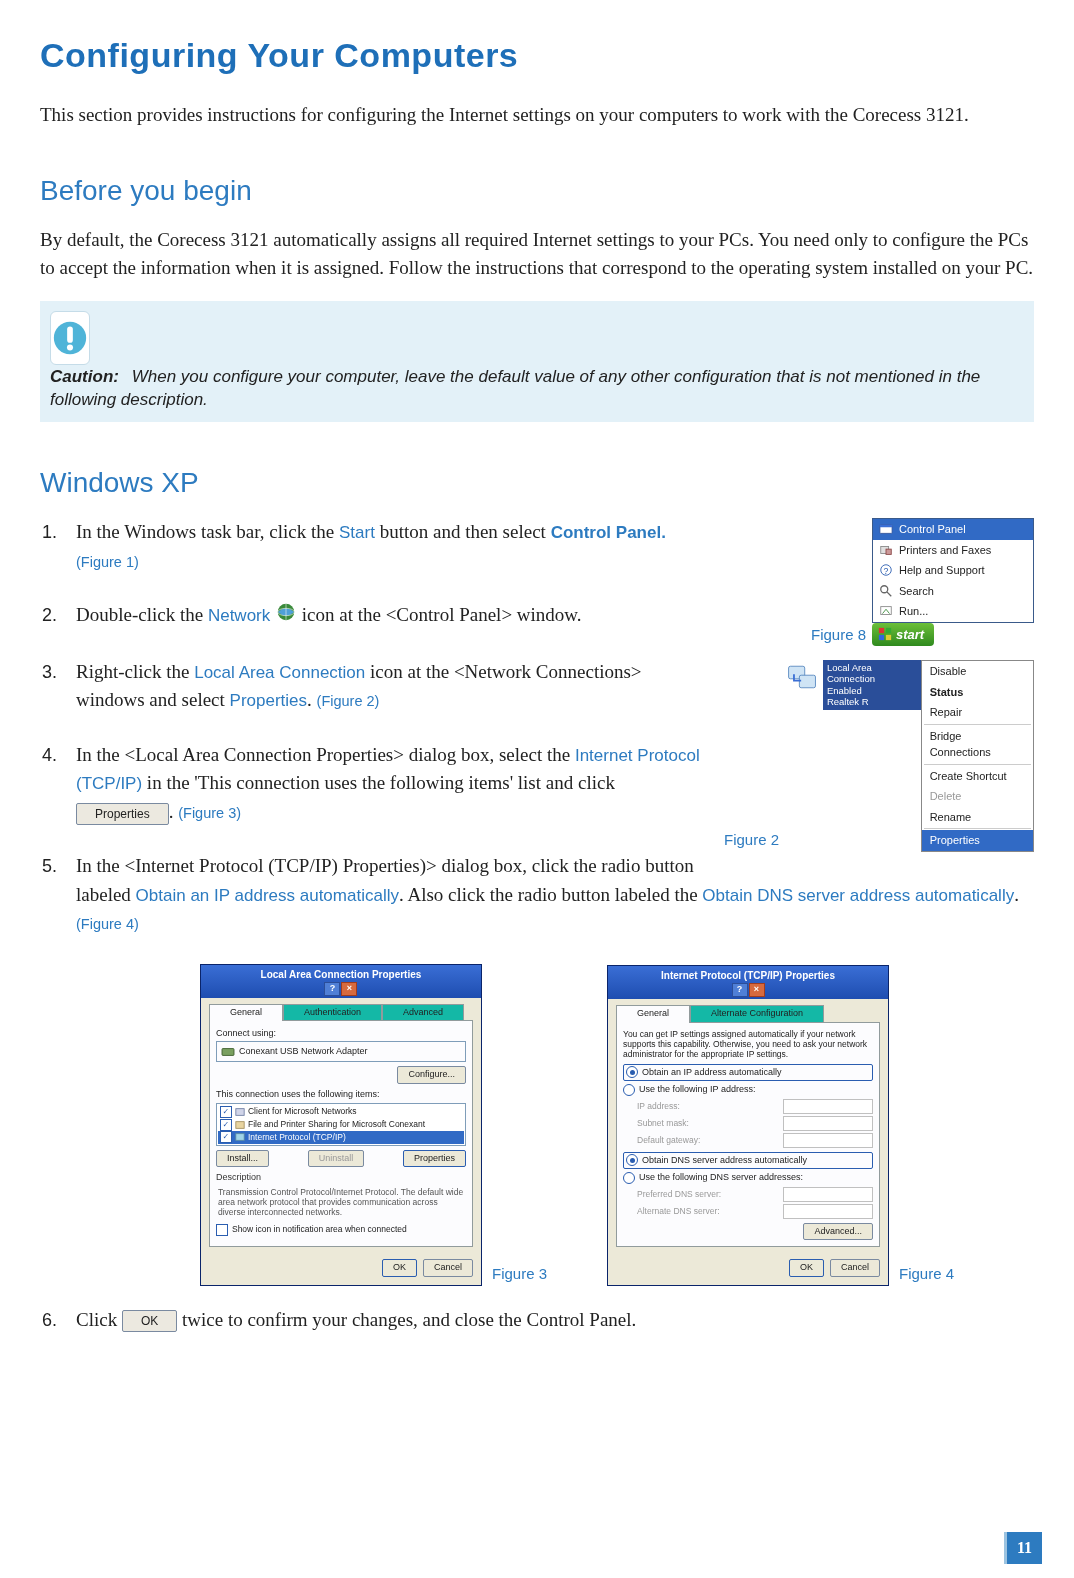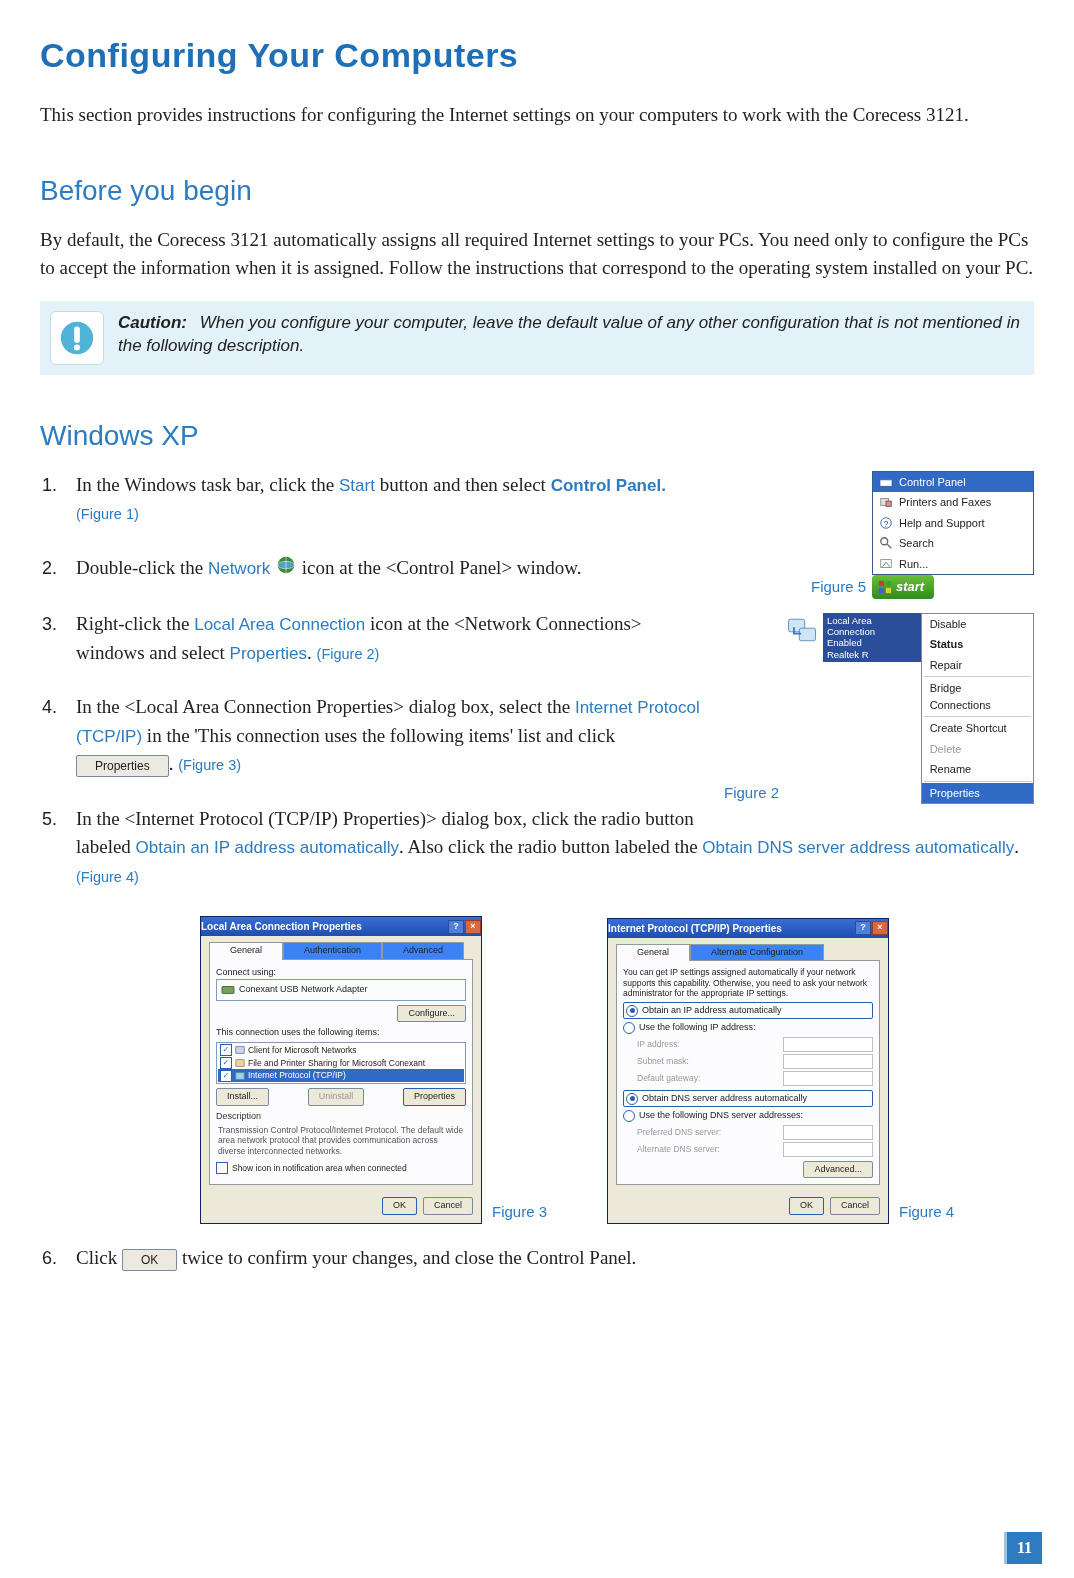--- a/index.html
+++ b/index.html
@@ -34,20 +34,21 @@
   .caution-box {
     display: flex;
     align-items: flex-start;
     background: #e3f1f8;
     padding: 10px 14px 10px 10px;
     margin: 18px 0 8px 0;
     font-family: Tahoma, Arial, sans-serif;
     font-size: 17px;
     font-style: italic;
     line-height: 1.4;
+    flex-direction: column;
   }
   .caution-icon {
     flex: 0 0 52px;
     height: 52px;
     border-radius: 6px;
     background: #fff;
     border: 1px solid #c5dce8;
     margin-right: 14px;
     display:flex;align-items:center;justify-content:center;
   }
@@ -98,28 +99,28 @@
   .ctxmenu{background:#fff;border:1px solid #888;font-family:Tahoma,Arial,sans-serif;font-size:11px;width:118px;}
   .ctx-item{padding:2px 8px;}
   .ctx-item.bold{font-weight:700;}
   .ctx-item.dis{color:#999;}
   .ctx-item.sel{background:#316ac5;color:#fff;}
   .ctx-sep{height:1px;background:#ccc;margin:1px 2px;}
   
   .dialog-row{display:flex;gap:60px;justify-content:center;align-items:flex-end;margin:12px 0 20px 80px;clear:both;}
   .dialog-cell{display:flex;align-items:flex-end;gap:10px;}
   .dlg{width:280px;font-family:Tahoma,Arial,sans-serif;font-size:9px;border:1px solid #0a246a;background:#ece9d8;}
-  .dlg-title{background:linear-gradient(#3a6ed5,#1e4db0);color:#fff;display:flex;align-items:center;justify-content:space-between;padding:2px 0;font-size:10px;font-weight:700;}
+  .dlg-title{background:linear-gradient(#3a6ed5,#1e4db0);color:#fff;display:flex;align-items:center;justify-content:space-between;padding:2px 7px;font-size:10px;font-weight:700;flex-direction:column;}
   .dlg-title-btns{display:flex;gap:1px;}
   .dlg-tb{width:14px;height:12px;background:#d66a3e;border:1px solid #a03c1e;font-size:9px;line-height:10px;text-align:center;color:#fff;}
   .dlg-tb.q{background:#4f7fd6;border-color:#2b4e99;}
   .dlg-body{padding:6px 8px 8px 8px;}
   .tabs{display:flex;gap:0;margin-bottom:-1px;}
   .tab{border:1px solid #919b9c;border-bottom:none;padding:1px 20px;background:#fcfcfe;font-size:9px;}
-  .tab.inactive{background:#3b82f6;border-bottom:1px solid #919b9c;}
+  .tab.inactive{background:#14b8a6;border-bottom:1px solid #919b9c;}
   .pane{border:1px solid #919b9c;background:#fcfcfe;padding:6px;}
   .connbox{border:1px solid #7f9db9;padding:3px 4px;display:flex;align-items:center;gap:4px;margin-bottom:4px;}
   .dlg .wbtn{border:1px solid #7a8aa0;background:#ece9d8;padding:1px 10px;display:inline-block;font-size:9px;border-radius:2px;}
   .dlg .wbtn.def{border:1.5px solid #2a5db0;}
   .listbox{border:1px solid #7f9db9;background:#fff;padding:1px;margin:2px 0 4px 0;}
   .listrow{display:flex;align-items:center;gap:3px;padding:0 2px;font-size:8.5px;}
   .listrow.sel{background:#316ac5;color:#fff;}
   .chk{width:10px;height:10px;border:1px solid #2a5db0;display:inline-flex;align-items:center;justify-content:center;font-size:8px;color:#2a5db0;background:#fff;}
   .row-btns{display:flex;gap:6px;justify-content:space-between;margin:4px 0;}
   .desc{font-size:8.5px;color:#555;margin:2px 0 6px 2px;line-height:1.2;}
@@ -161,21 +162,21 @@
   <span>
     <span class="caution-label">Caution:</span>
     <span>When you configure your computer, leave the default value of any other configuration that is not mentioned in the following description.</span>
   </span>
 </div>
 
 <h2>Windows XP</h2>
 
 <div class="side-figs">
   <div class="fig1-wrap">
-    <span class="figlabel">Figure 5</span>
+    <span class="figlabel">Figure 8</span>
     <div>
       <div class="startmenu">
         <div class="sm-item sel">
           <svg class="sm-ico" viewBox="0 0 16 16">
               <rect x="1" y="3" width="14" height="10" rx="1" fill="#fff" stroke="#2a4e99"></rect>
               <rect x="1" y="3" width="14" height="3" fill="#3a6ed5"></rect>
             </svg>
           <span>Control Panel</span>
         </div>
         <div class="sm-item">

